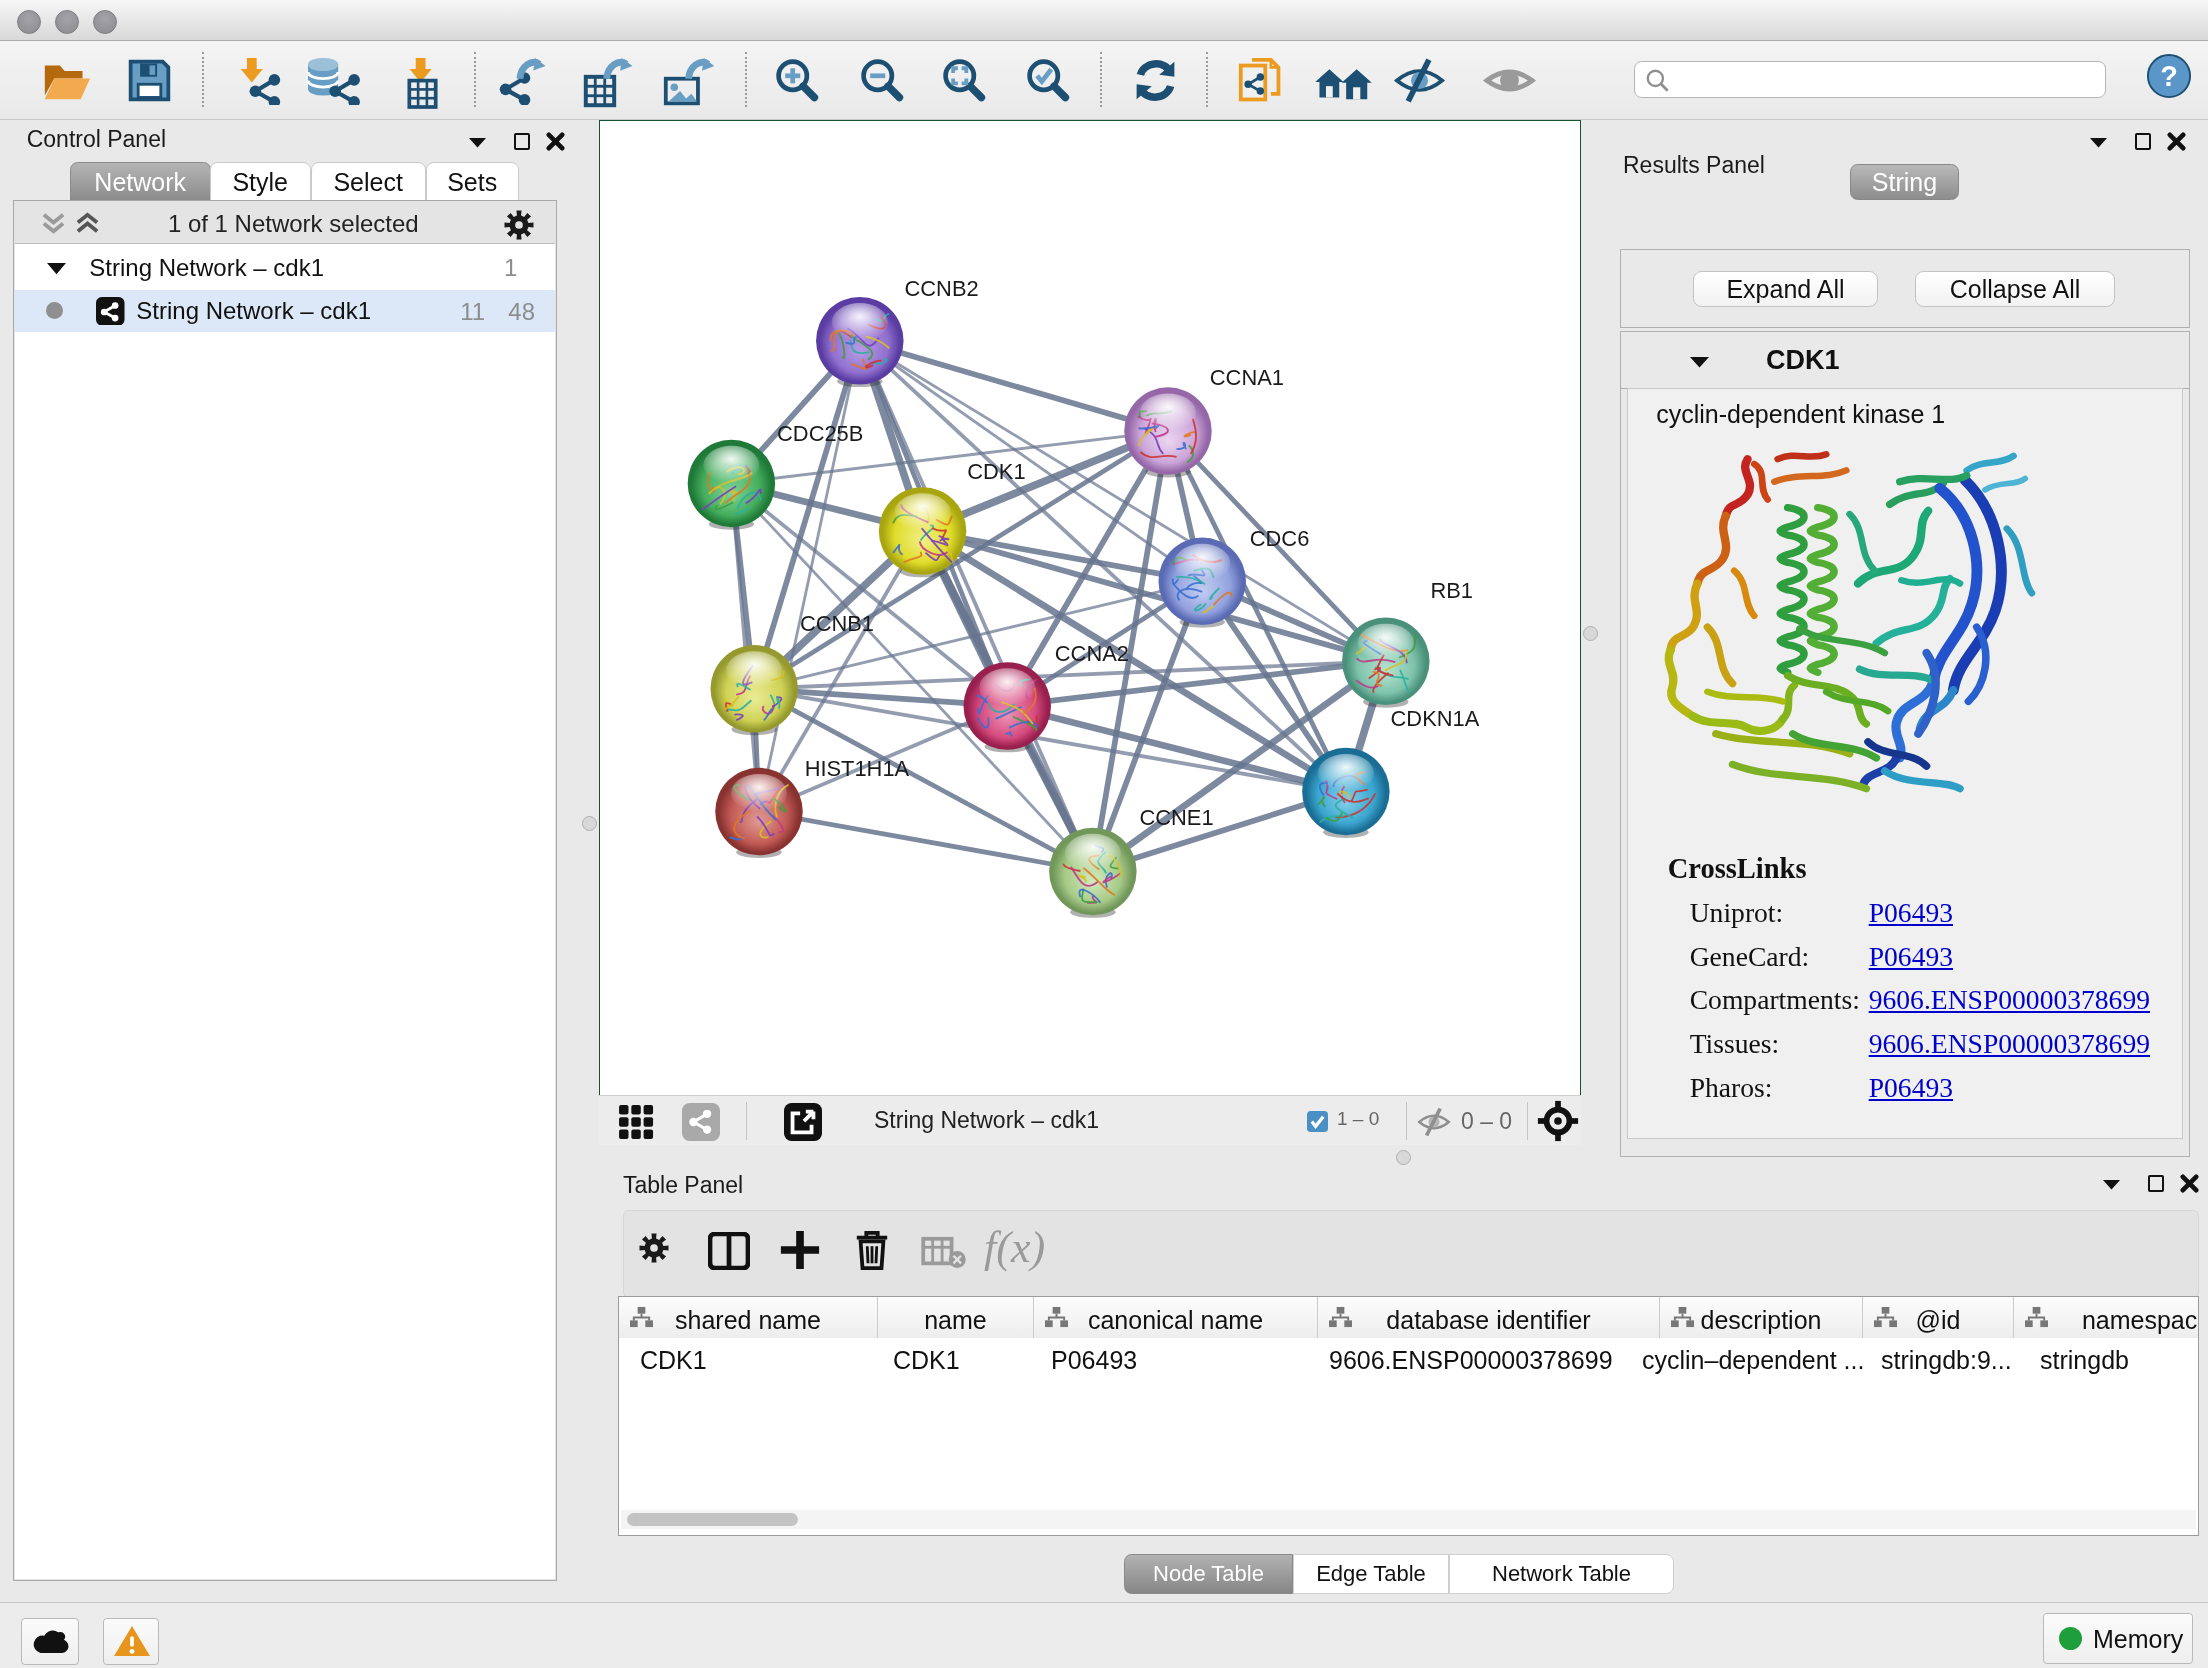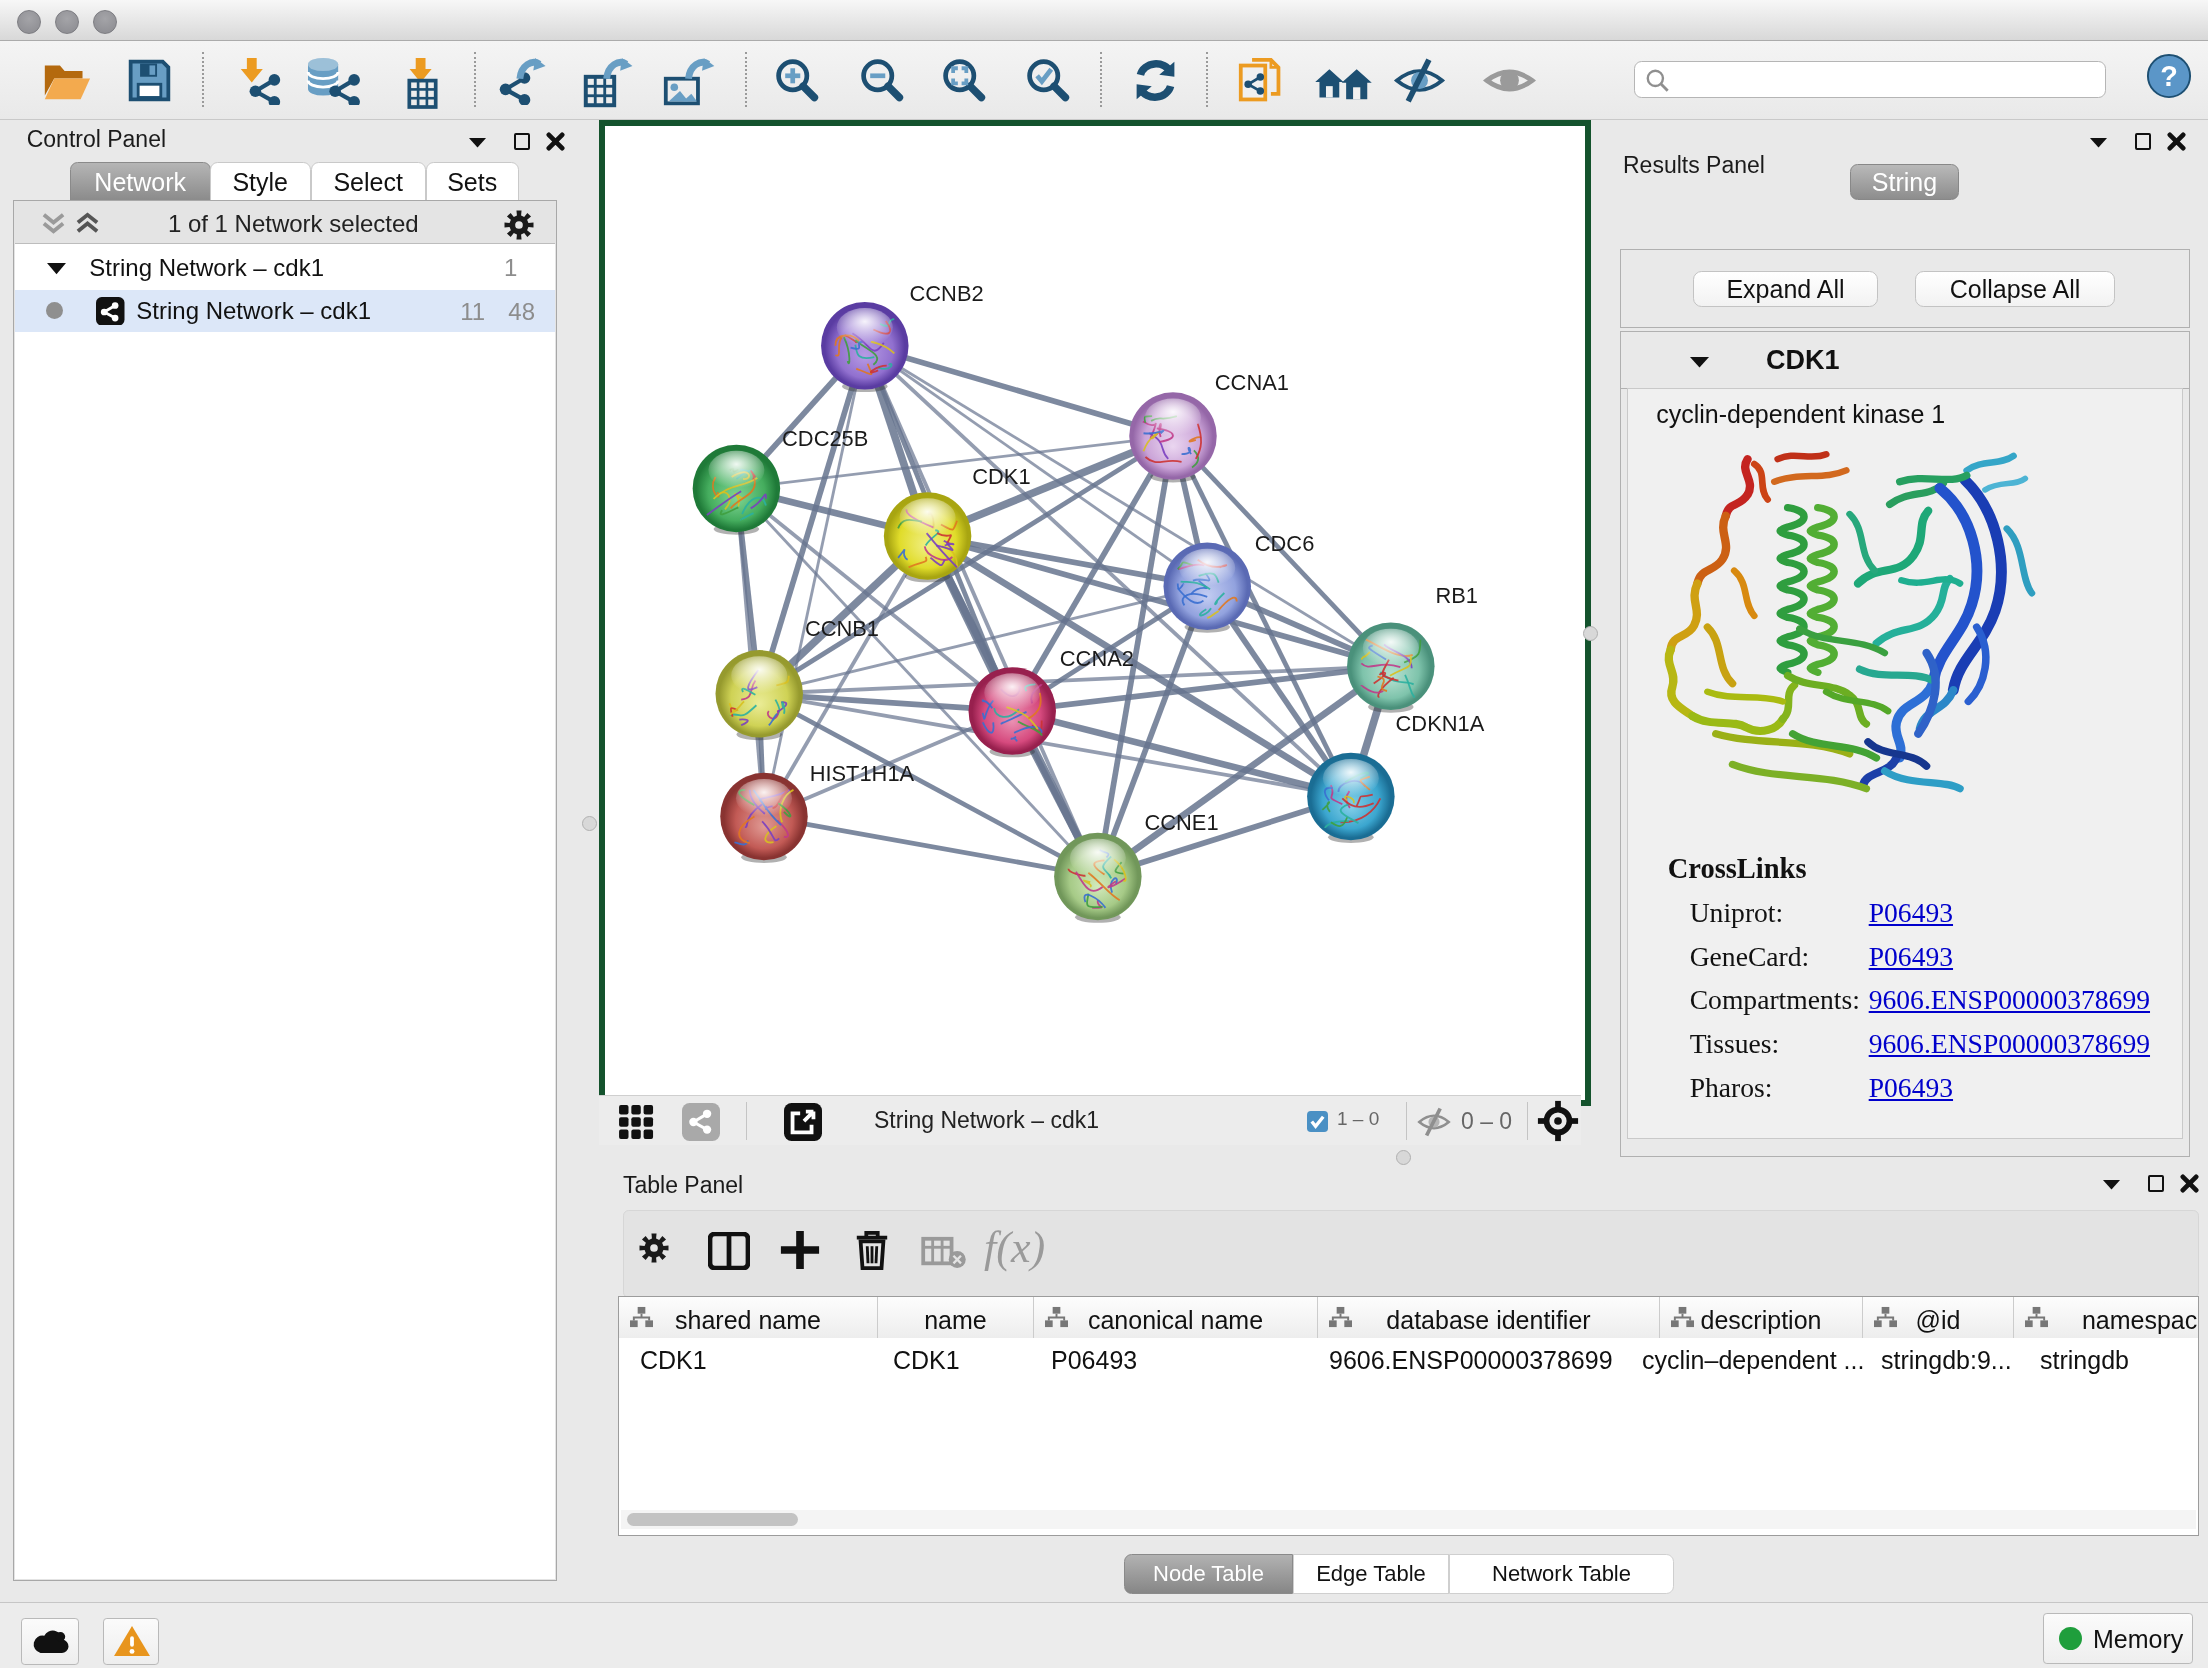--- a/index.html
+++ b/index.html
@@ -15,21 +15,21 @@
 
 .phead{font-size:23px;color:#1b1b1b;}
 
 #ctrlpanel{left:5.7px;top:120px;width:559px;height:1482px;}
 .tab{position:absolute;top:42px;height:38px;border:1px solid #c9c9c9;background:#fff;color:#111;font-size:25px;text-align:center;border-radius:7.6px 7.6px 0 0;line-height:38px;}
 .tabsel{background:linear-gradient(#b5b5b5,#8a8a8a);color:#fff;border-color:#8a8a8a;}
 #ctrlframe{position:absolute;left:7.6px;top:80px;width:542px;height:1379px;border:1px solid #a8a8a8;background:#e4e4e4;}
 #netsubhead{position:absolute;left:8px;top:0;width:100%;height:42px;}
 #treearea{position:absolute;left:1px;top:42px;width:540px;height:1335px;background:#fff;border-top:1px solid #bdbdbd;}
 
-#canvas{left:599px;top:120px;width:980px;height:974px;background:#fff;border:6px solid #14532d;}
+#canvas{left:599px;top:120px;width:980px;height:974px;background:#fff;border:1px solid #14532d;}
 #viewbar{left:599px;top:1095px;width:982px;height:49px;background:#ececec;border-top:1px solid #cfcfcf;}
 
 #resultspanel{left:1582px;top:120px;width:627px;height:1042px;}
 .rbox{position:absolute;border:1px solid #b0b0b0;background:#e9e9e9;margin-top:32px;}
 .rbtn{position:absolute;background:linear-gradient(#ffffff,#f2f2f2);border:1px solid #c3c3c3;border-radius:8.6px;font-size:25px;color:#111;text-align:center;}
 
 #tablepanel{left:582px;top:1162px;width:1626px;height:439px;}
 #tptoolbar{position:absolute;left:41px;top:48px;width:1574px;height:86px;background:#e3e3e3;border:1px solid #d6d6d6;border-radius:5.7px;}
 #tbl{position:absolute;left:36px;top:134px;width:1579px;height:238px;background:#fff;border:1px solid #9c9c9c;overflow:hidden;}
 .th{position:absolute;top:0;height:41px;border-right:1px solid #cccccc;background:linear-gradient(#fdfdfd,#ededed);}

